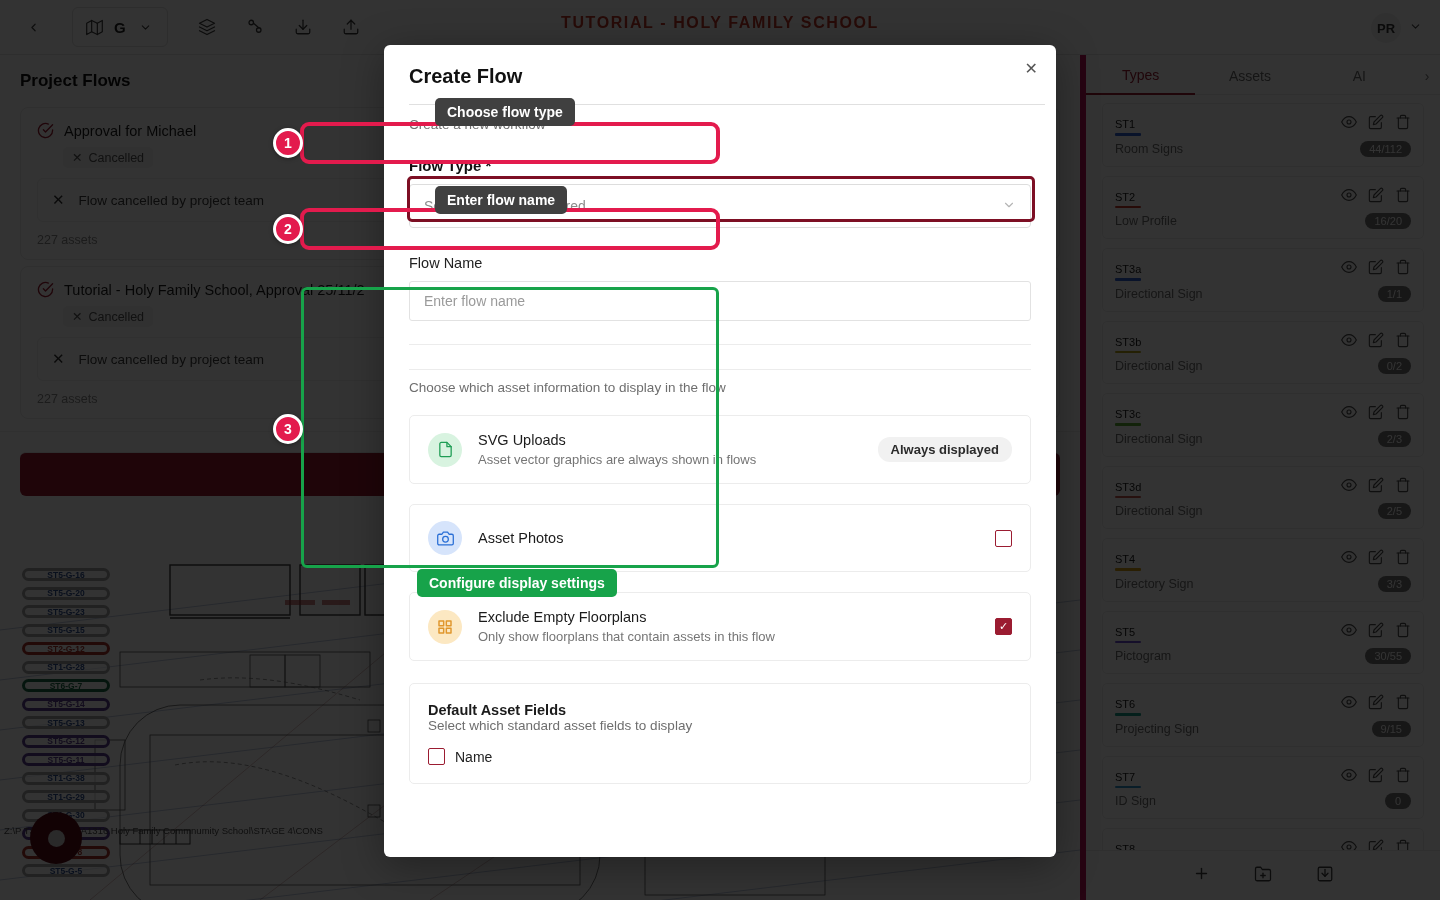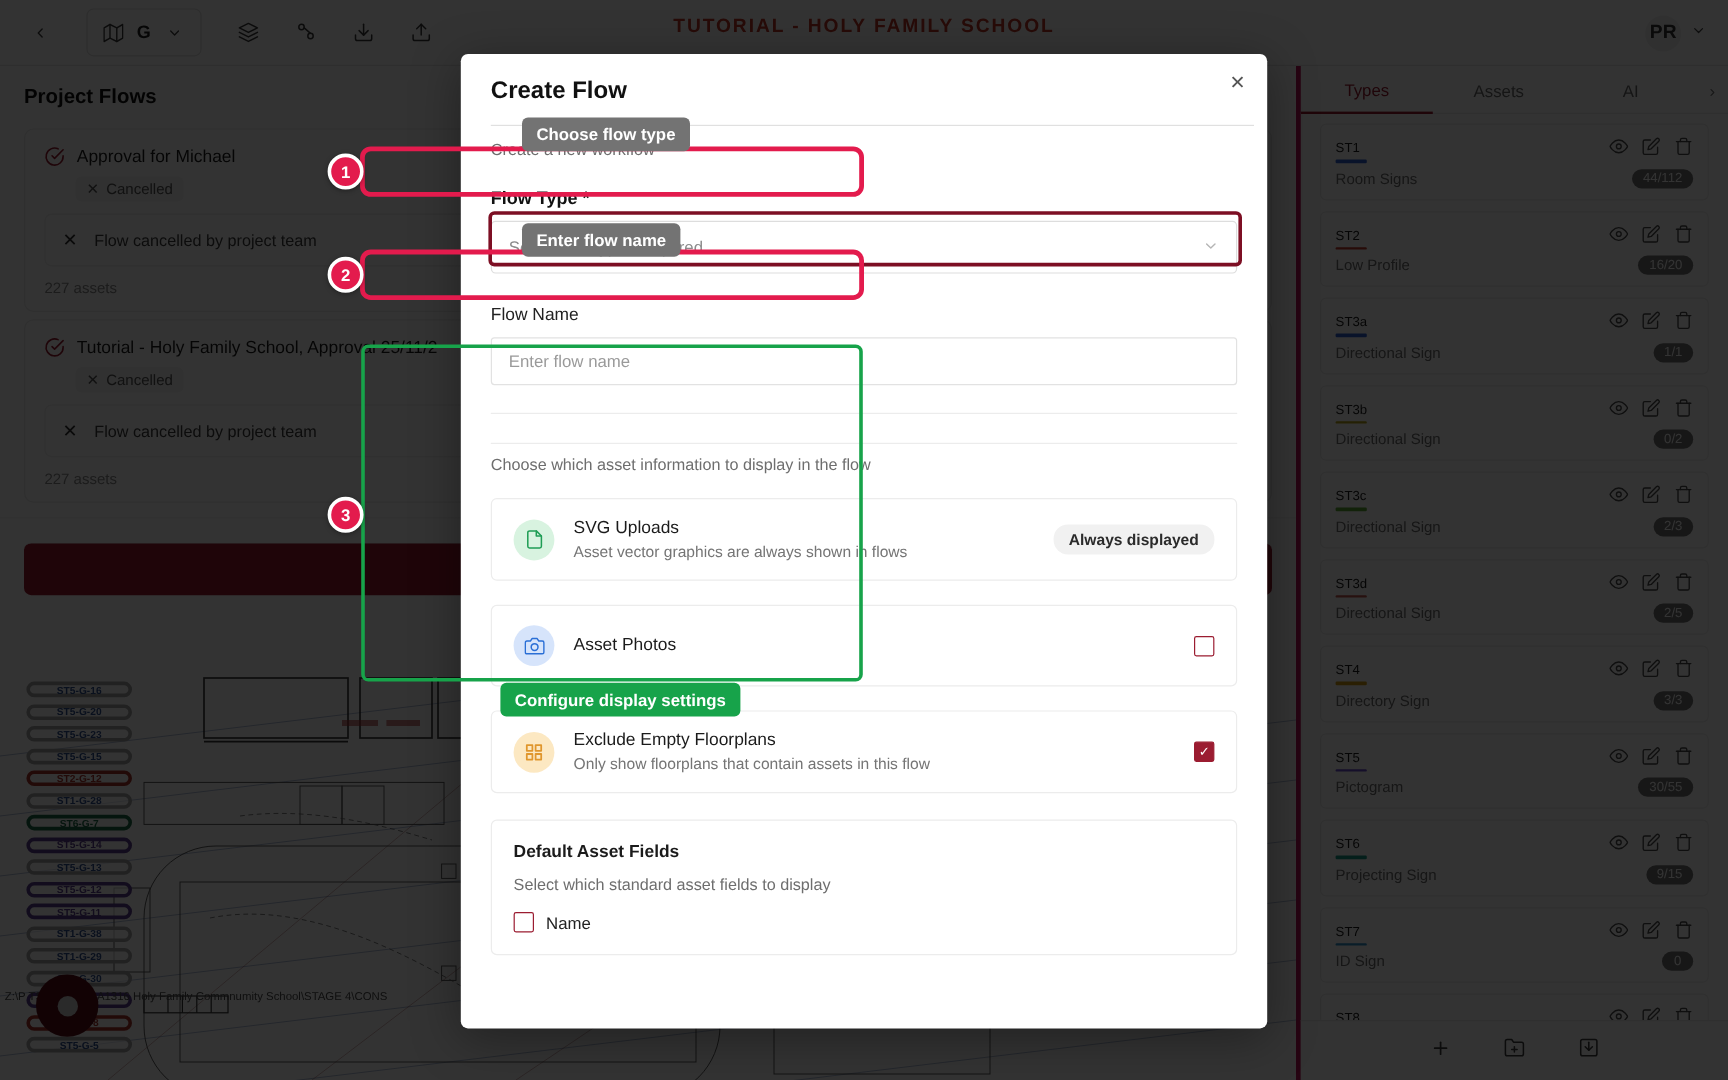--- a/index.html
+++ b/index.html
@@ -30,21 +30,21 @@
   .tb-solo { margin-left:16px; }
   .ttl {
     position:absolute; left:0; right:0; top:14px; text-align:center;
     font-size:16px; font-weight:bold; letter-spacing:1.6px; color:#c0392b;
   }
   .pr {
     position:absolute; right:18px; top:13px; display:flex; align-items:center; gap:8px;
   }
   .pr-circle {
     width:30px;height:30px;border-radius:50%;background:#efefef;
-    display:flex;align-items:center;justify-content:center;font-size:16px;font-weight:bold;color:#333;
+    display:flex;align-items:center;justify-content:center;font-size:13px;font-weight:bold;color:#333;
   }
 
   
   .flows { position:absolute; left:0; top:55px; width:1080px; bottom:0; background:#ffffff; }
   .flows-title { font-size:17px; font-weight:bold; color:#111; padding:16px 20px 10px 20px; }
   .flow-card {
     margin:6px 20px; border:1px solid #e9e9e9; border-radius:8px; padding:14px 16px 10px 16px;
   }
   .fc-head { display:flex; align-items:center; gap:10px; }
   .fc-check { width:17px;height:17px;color:#9b1c31; flex:0 0 auto; }
@@ -84,21 +84,21 @@
   .fp-path { position:absolute; left:4px; top:265px; font-size:9.5px; color:#4a4a4a; white-space:nowrap; }
   .fab {
     position:absolute; left:30px; top:812px; width:52px; height:52px; border-radius:50%;
     background:#5a0d18; z-index:35; display:flex; align-items:center; justify-content:center;
   }
   .fab::after { content:""; width:17px; height:17px; border-radius:50%; background:#cfcfcf; }
 
   
   .types-panel {
     position:absolute; right:0; top:55px; width:360px; bottom:0;
-    background:#ffffff; border-left:4px solid #be185d;
+    background:#ffffff; border-left:6px solid #be185d;
   }
   .tabs { display:flex; align-items:center; height:40px; border-bottom:1px solid #e8e8e8; padding-top:12px; }
   .tab {
     flex:1; text-align:center; font-size:14px; color:#6b6b6b; padding-bottom:10px;
   }
   .tab.active { color:#9b1c31; border-bottom:2.5px solid #9b1c31; font-weight:500; }
   .tabs-more { width:26px; text-align:center; color:#777; font-size:14px; padding-bottom:10px; }
   .type-list { padding:8px 16px; }
   .type-card {
     border:1px solid #ececec; border-radius:5px; padding:10px 12px 9px 12px; margin-bottom:9px;
@@ -154,38 +154,38 @@
   .set-icon.blue  { background:#d6e4fb; color:#2a6fd6; }
   .set-icon.amber { background:#fce8c2; color:#e0962c; }
   .set-texts { flex:1; }
   .set-name { font-size:14.5px; color:#1b1b1b; }
   .set-desc { font-size:13px; color:#757575; margin-top:4px; }
   .pill-tag { background:#f1f1f1; color:#2b2b2b; font-size:13px; font-weight:bold; border-radius:12px; padding:5px 13px; }
   .chk { width:17px;height:17px;border:1.6px solid #9b1c31; border-radius:2px; }
   .chk.on { background:#9b1c31; display:flex;align-items:center;justify-content:center;color:#fff;font-size:11px; }
   .fields-card { margin-top:22px; border:1px solid #ececec; border-radius:5px; padding:18px; }
   .fc-title { font-size:14.5px; color:#1b1b1b; font-weight:bold; }
-  .fc-sub { font-size:13.5px; color:#6e6e6e; margin-top:12px; }
+  .fc-sub { font-size:13.5px; color:#6e6e6e; }
   .fc-opt { display:flex; align-items:center; gap:10px; margin-top:15px; font-size:14px; color:#222; }
   .hl-box { position:absolute; z-index:75; border-radius:9px; pointer-events:none; }
   .hl-red { border:4px solid #e31b4d; }
   .hl-dark { border:3px solid #7d0f24; border-radius:5px; }
   .hl-green { border:3.5px solid #17a34a; border-radius:6px; }
   .badge {
     position:absolute; z-index:85; width:30px; height:30px; border-radius:50%;
     background:#e31b4d; border:3.5px solid #ffffff; color:#fff;
     display:flex; align-items:center; justify-content:center;
     font-size:14px; font-weight:bold;
     box-shadow:0 1px 4px rgba(0,0,0,0.35);
   }
   .tip {
     position:absolute; z-index:90; border-radius:5px; padding:6px 12px;
     font-size:14px; font-weight:bold; color:#ffffff; white-space:nowrap;
   }
-  .tip.red { background:#737373; }
+  .tip.red { background:#404040; }
   .tip.green { background:#17a34a; }
 </style>
 </head>
 <body>
 
 <div id="root">
 
   <div class="app">
 
     <div class="topbar">

